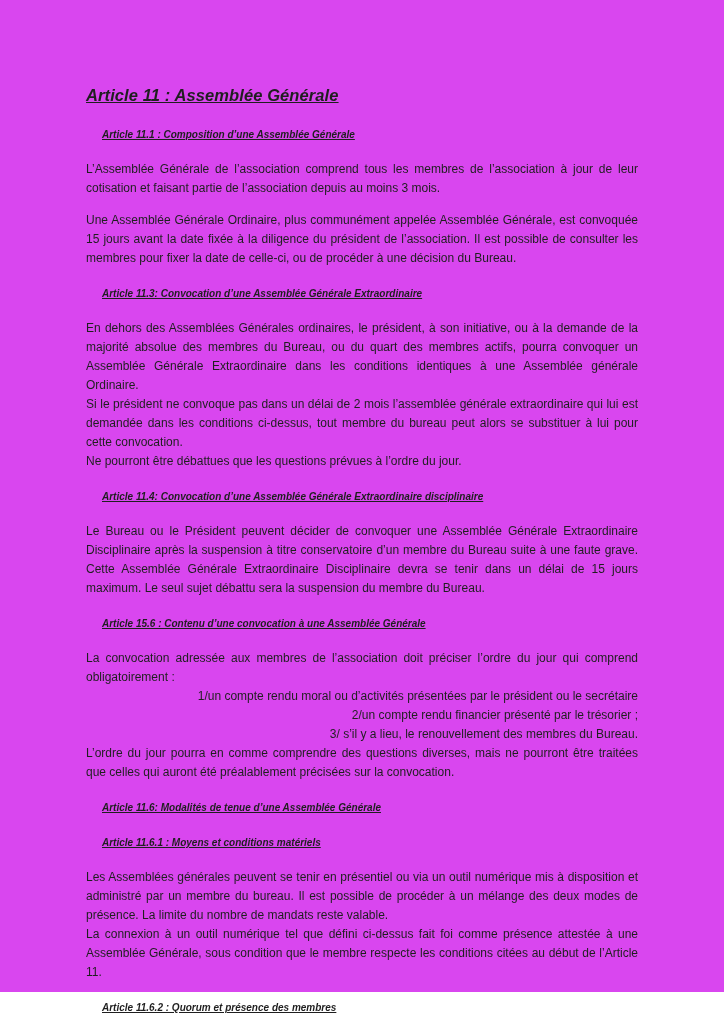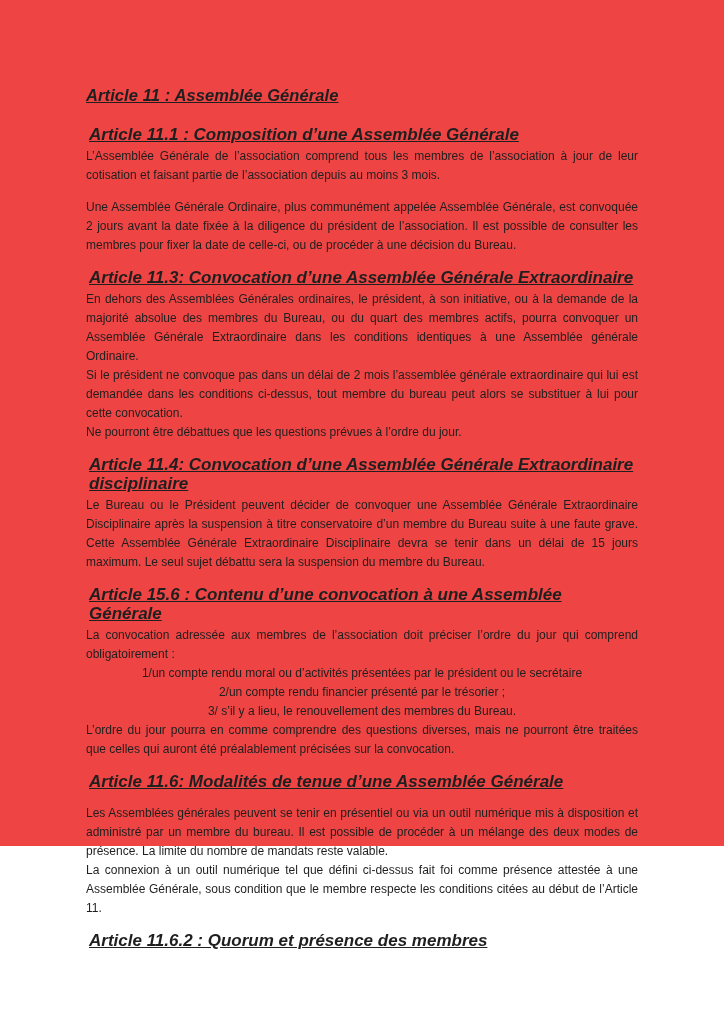--- a/index.html
+++ b/index.html
@@ -10,67 +10,67 @@
   body {
     width: 724px;
     height: 1024px;
     overflow: hidden;
     font-family: "Liberation Sans", sans-serif;
     color: #1f1f1f;
   }
   .page {
     box-sizing: border-box;
     width: 724px;
-    height: 846px;
+    height: 992px;
     padding: 86px 86px 40px 86px;
-    background: #ef4444;
+    background: #d946ef;
   }
   .doc-title {
     font-size: 16.5px;
     font-weight: bold;
     font-style: italic;
     text-decoration: underline;
     margin: 0 0 20px 0;
     letter-spacing: 0.1px;
   }
   .section {
     margin: 0 0 13px 0;
   }
   .section-heading {
-    font-size: 17px;
+    font-size: 10px;
     font-weight: bold;
     font-style: italic;
     text-decoration: underline;
-    margin: 3px;
+    margin: 16px;
     line-height: 19px;
   }
   .section p {
     margin: 0;
     font-size: 12px;
     line-height: 19px;
     text-align: justify;
   }
   .section p.no-justify {
-    text-align: center;
+    text-align: right;
   }
 </style>
 </head>
 <body>
 
 <div class="page">
 
   <h1 class="doc-title">Article 11 : Assemblée Générale</h1>
 
   <div class="section">
     <h2 class="section-heading">Article 11.1 : Composition d’une Assemblée Générale</h2>
     <p>L’Assemblée Générale de l’association comprend tous les membres de l’association à jour de leur cotisation et faisant partie de l’association depuis au moins 3 mois.</p>
   </div>
 
   <div class="section">
-    <p>Une Assemblée Générale Ordinaire, plus communément appelée Assemblée Générale, est convoquée 2 jours avant la date fixée à la diligence du président de l’association. Il est possible de consulter les membres pour fixer la date de celle-ci, ou de procéder à une décision du Bureau.</p>
+    <p>Une Assemblée Générale Ordinaire, plus communément appelée Assemblée Générale, est convoquée 15 jours avant la date fixée à la diligence du président de l’association. Il est possible de consulter les membres pour fixer la date de celle-ci, ou de procéder à une décision du Bureau.</p>
   </div>
 
   <div class="section">
     <h2 class="section-heading">Article 11.3: Convocation d’une Assemblée Générale Extraordinaire</h2>
     <p>En dehors des Assemblées Générales ordinaires, le président, à son initiative, ou à la demande de la majorité absolue des membres du Bureau, ou du quart des membres actifs, pourra convoquer un Assemblée Générale Extraordinaire dans les conditions identiques à une Assemblée générale Ordinaire.</p>
     <p>Si le président ne convoque pas dans un délai de 2 mois l’assemblée générale extraordinaire qui lui est demandée dans les conditions ci-dessus, tout membre du bureau peut alors se substituer à lui pour cette convocation.</p>
     <p>Ne pourront être débattues que les questions prévues à l’ordre du jour.</p>
   </div>
 
   <div class="section">
@@ -85,20 +85,21 @@
     <p class="no-justify">2/un compte rendu financier présenté par le trésorier ;</p>
     <p class="no-justify">3/ s’il y a lieu, le renouvellement des membres du Bureau.</p>
     <p>L’ordre du jour pourra en comme comprendre des questions diverses, mais ne pourront être traitées que celles qui auront été préalablement précisées sur la convocation.</p>
   </div>
 
   <div class="section">
     <h2 class="section-heading">Article 11.6: Modalités de tenue d’une Assemblée Générale</h2>
   </div>
 
   <div class="section">
+    <h2 class="section-heading">Article 11.6.1 : Moyens et conditions matériels</h2>
     <p>Les Assemblées générales peuvent se tenir en présentiel ou via un outil numérique mis à disposition et administré par un membre du bureau. Il est possible de procéder à un mélange des deux modes de présence. La limite du nombre de mandats reste valable.</p>
     <p>La connexion à un outil numérique tel que défini ci-dessus fait foi comme présence attestée à une Assemblée Générale, sous condition que le membre respecte les conditions citées au début de l’Article 11.</p>
   </div>
 
   <div class="section">
     <h2 class="section-heading">Article 11.6.2 : Quorum et présence des membres</h2>
 
   </div>
 
 </div>

